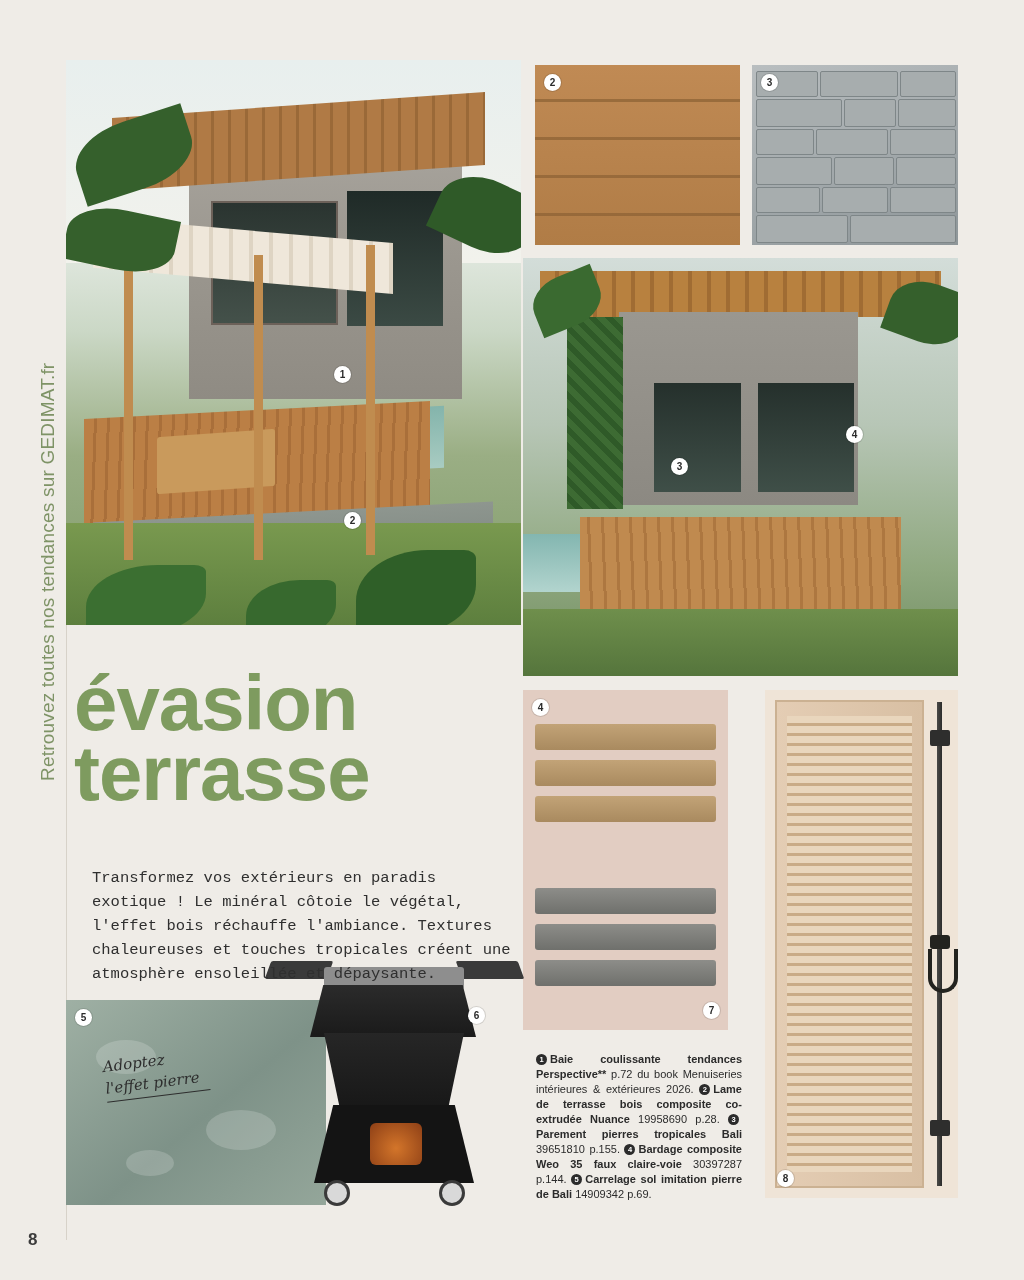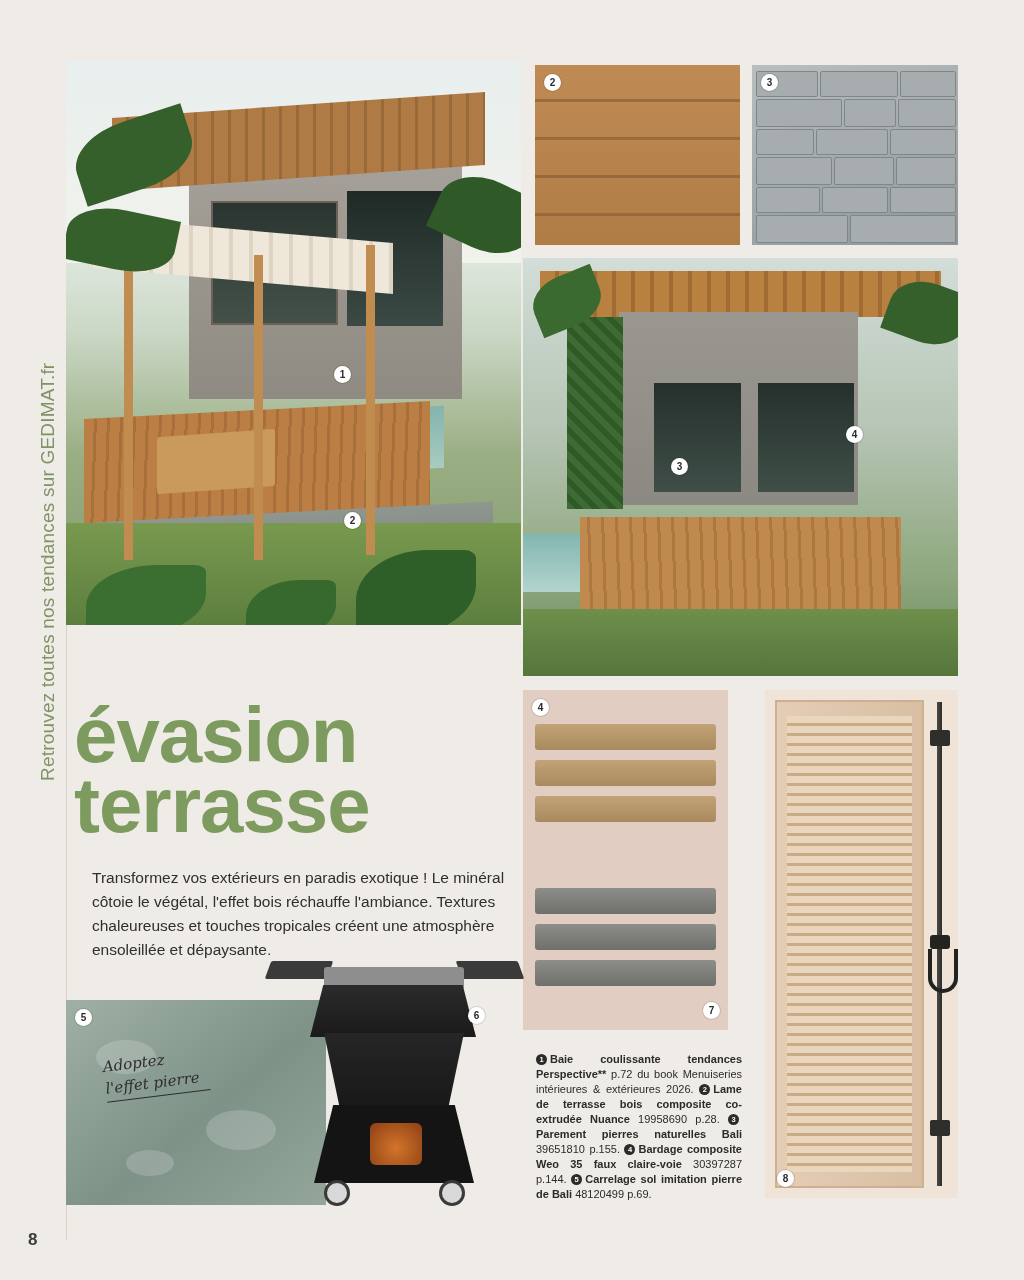--- a/index.html
+++ b/index.html
@@ -160,29 +160,29 @@
   .br-wheel{position:absolute;bottom:4px;width:20px;height:20px;border-radius:50%;
     background:#d9d9d9;border:3px solid #3a3a3a;}
 
   
   .tendance{
     position:absolute;left:96px;top:655px;
     font-family:"DejaVu Serif", serif;font-style:italic;
     font-size:46px;color:#7d9a5e;letter-spacing:1px;
   }
   .title{
-    position:absolute;left:74px;top:700px;width:440px;
+    position:absolute;left:74px;top:668px;width:440px;
     font-family:"Liberation Sans", sans-serif;
     font-weight:bold;color:#7e9b5f;
     font-size:78px;line-height:70px;letter-spacing:-1px;
   }
   .title .l2{display:block;}
   .intro{
     position:absolute;left:92px;top:866px;width:420px;
-    font-size:15.5px;line-height:24px;color:#2f2f2f;
+    font-size:15.5px;line-height:24px;color:#2f2f2f;font-family:Liberation Mono, monospace;
   }
 
   
   .legend{
     position:absolute;left:536px;top:1052px;width:206px;
     font-size:11px;line-height:15px;color:#2b2b2b;text-align:justify;
   }
   .legend b{font-weight:bold;}
   .legend .num{
     display:inline-block;width:11px;height:11px;border-radius:50%;
@@ -320,19 +320,19 @@
   <div class="title">
     <span>évasion</span>
     <span class="l2">terrasse</span>
   </div>
   <div class="intro">Transformez vos extérieurs en paradis exotique ! Le minéral côtoie le végétal, l'effet bois réchauffe l'ambiance. Textures chaleureuses et touches tropicales créent une atmosphère ensoleillée et dépaysante.</div>
 
   <div class="legend">
     <p>
       <span class="num">1</span><b>Baie coulissante tendances Perspective**</b><span> p.72 du book Menuiseries intérieures &amp; extérieures 2026.</span>
       <span class="num">2</span><b>Lame de terrasse bois composite co-extrudée Nuance</b><span> 19958690 p.28.</span>
-      <span class="num">3</span><b>Parement pierres naturelles Bali</b><span> 39651810 p.155.</span>
+      <span class="num">3</span><b>Parement pierres tropicales Bali</b><span> 39651810 p.155.</span>
       <span class="num">4</span><b>Bardage composite Weo 35 faux claire-voie</b><span> 30397287 p.144.</span>
-      <span class="num">5</span><b>Carrelage sol imitation pierre de Bali</b><span> 48120499 p.69.</span>
+      <span class="num">5</span><b>Carrelage sol imitation pierre de Bali</b><span> 14909342 p.69.</span>
     </p>
   </div>
 
 </div>
 
 </body></html>

